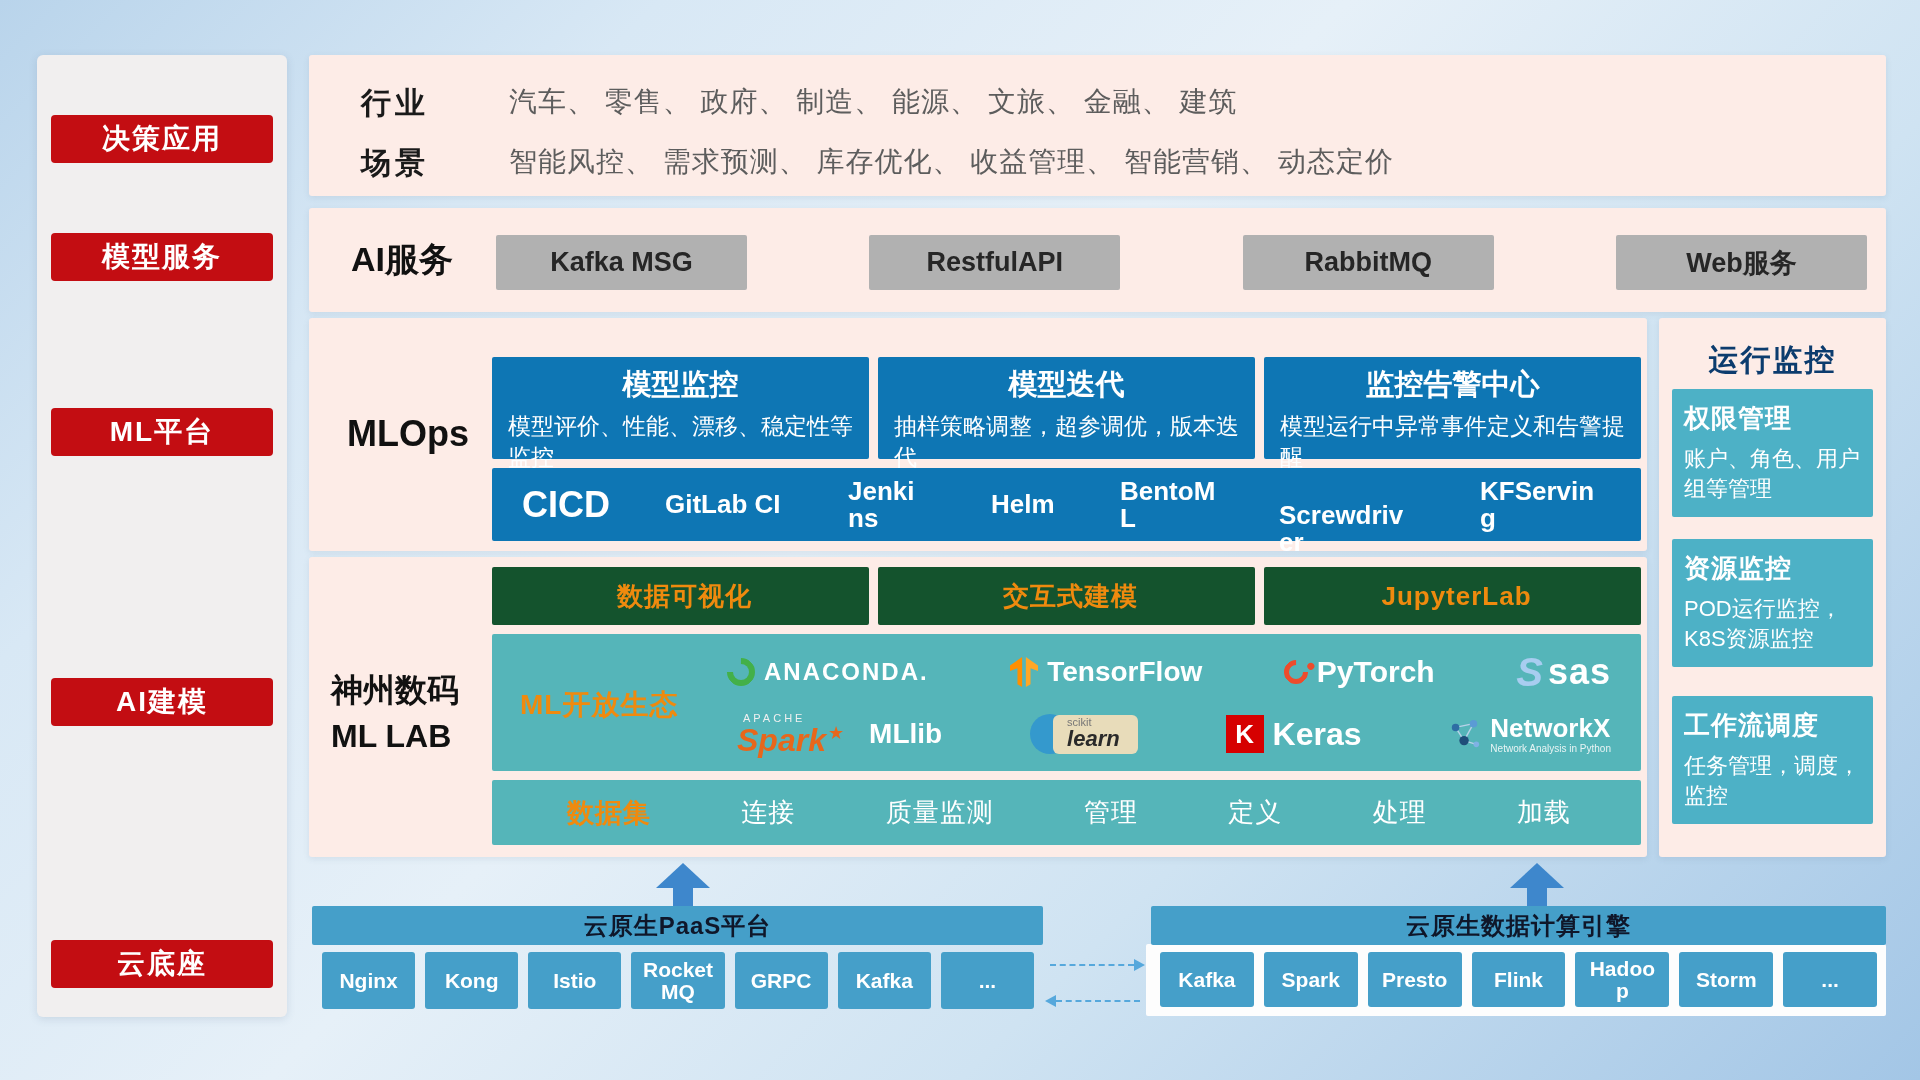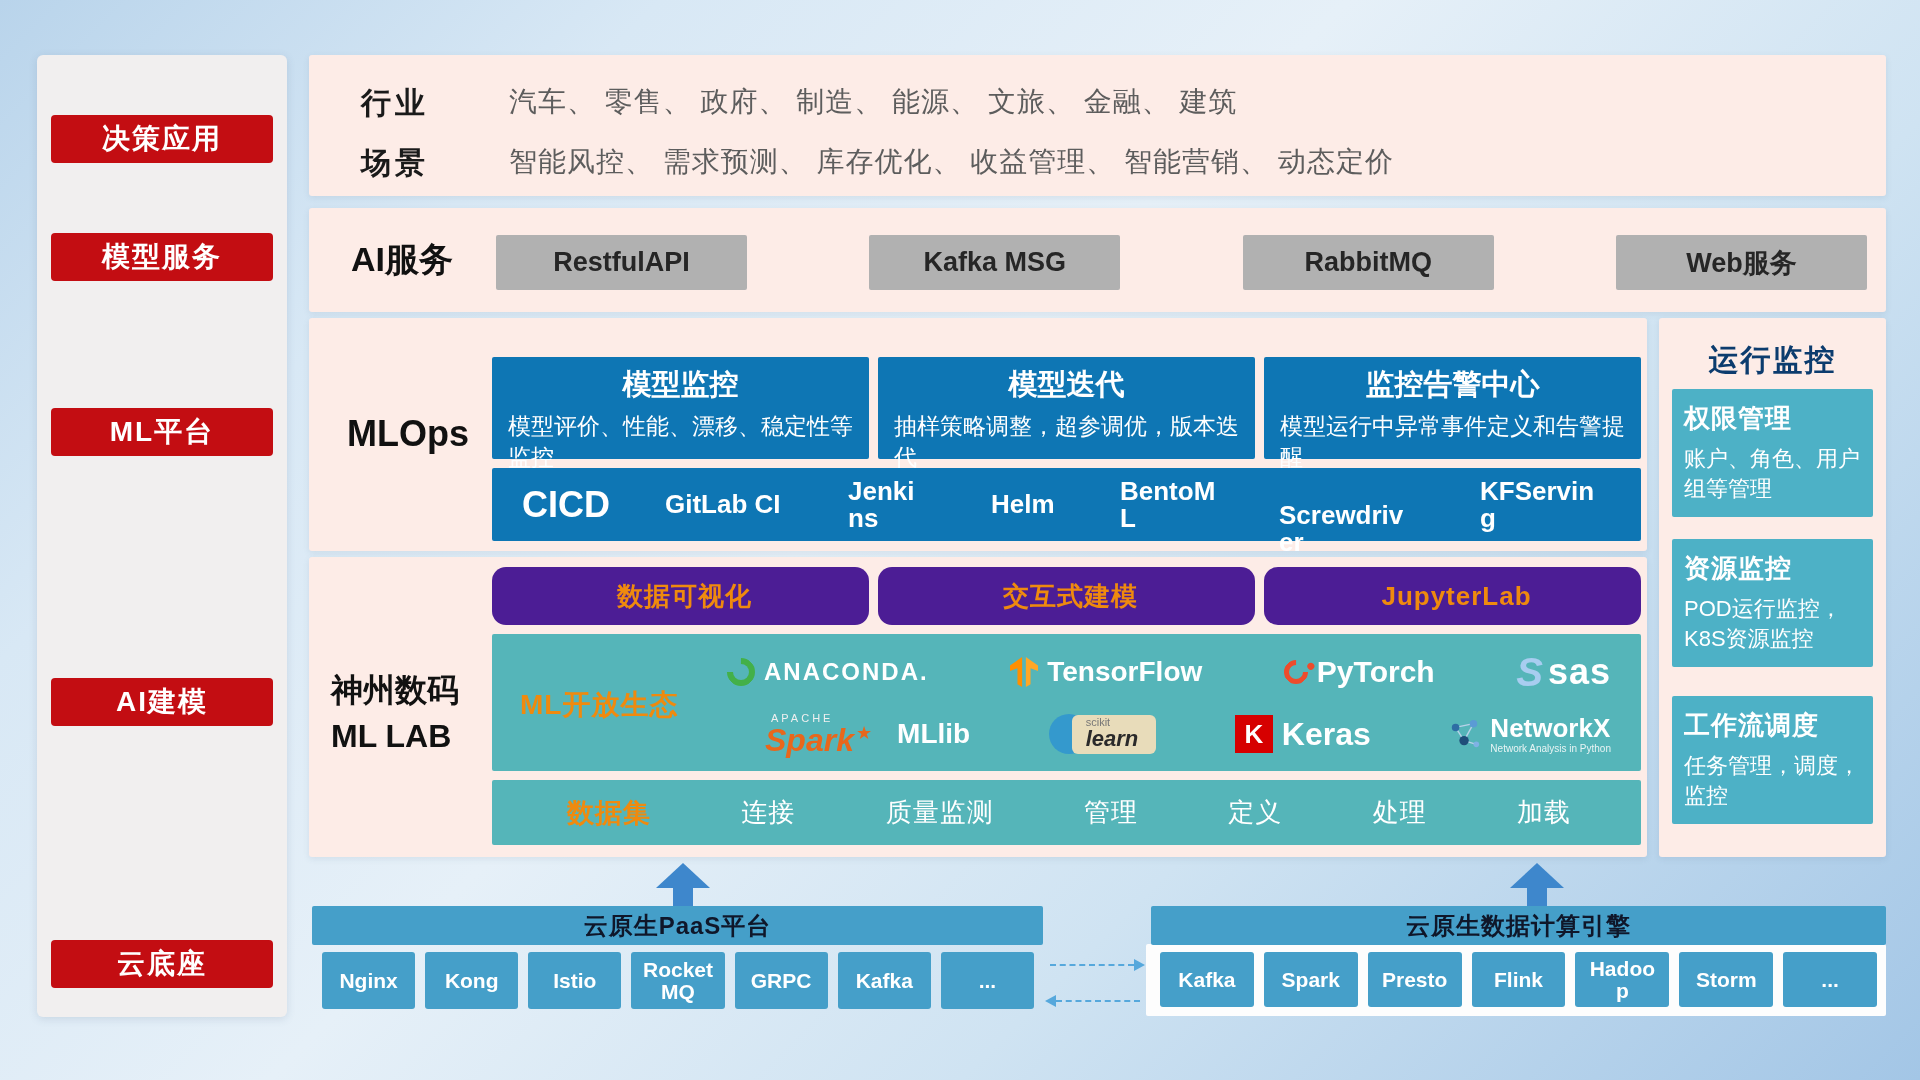--- a/index.html
+++ b/index.html
@@ -42,41 +42,41 @@
   .cicd-bar { position:absolute; left:183px; top:150px; width:1149px; height:73px; background:#0e76b4;
     border-radius:2px; display:flex; align-items:center; color:#fff; }
   .cicd-label { font-size:36px; font-weight:bold; margin-left:30px; margin-right:55px; }
   .cicd-items { flex:1; display:flex; justify-content:space-between; align-items:center; padding-right:45px; }
   .cicd-item { font-size:26px; font-weight:600; line-height:27px; word-break:break-all; }
   .cw1{width:120px;} .cw2{width:80px;} .cw3{width:66px;} .cw4{width:96px;} .cw5{width:138px;margin-top:48px;} .cw6{width:116px;}
   
   .mllab-label { position:absolute; left:22px; top:110px; width:160px; text-align:left;
     font-size:32px; font-weight:bold; color:#111; line-height:46px; }
   .tool-row { position:absolute; left:183px; top:10px; width:1149px; height:58px; display:flex; gap:9px; }
-  .teal-btn { flex:1; background:#4c1d95; color:#ef8a0e; font-size:26px; font-weight:bold;
-    display:flex; align-items:center; justify-content:center; border-radius:14px; letter-spacing:1px;padding-left:8px; }
+  .teal-btn { flex:1; background:#14532d; color:#ef8a0e; font-size:26px; font-weight:bold;
+    display:flex; align-items:center; justify-content:center; border-radius:2px; letter-spacing:1px;padding-left:8px; }
   .eco-box { position:absolute; left:183px; top:77px; width:1149px; height:137px; background:#55b5b9; border-radius:2px; }
   .eco-label { position:absolute; left:28px; top:52px; font-size:28px; font-weight:bold; color:#ef8a0e; letter-spacing:1px; }
   .eco-row { position:absolute; display:flex; align-items:center; justify-content:space-between; }
   .eco-row1 { left:235px; right:30px; top:12px; height:52px; }
   .eco-row2 { left:245px; right:30px; top:70px; height:60px; }
   .logo { display:flex; align-items:center; gap:9px; }
   .logo-text { color:#fff; font-weight:bold; }
   .ana-ring { width:28px; height:28px; border:6px solid #43b049; border-radius:50%;
     border-left-color:transparent; transform:rotate(45deg); display:inline-block; }
   .ana-text { font-size:24px; letter-spacing:2px; }
   .tf-text { font-size:28px; }
   .pt-ring { width:24px; height:24px; border:5px solid #ee4c2c; border-radius:50%;
     border-top-color:transparent; transform:rotate(45deg); position:relative; display:inline-block; }
   .pt-ring::after { content:""; position:absolute; width:7px; height:7px; background:#ee4c2c;
     border-radius:50%; top:-11px; right:-3px; }
   .pt-text { font-size:30px; font-weight:600; }
   .sas-swirl { color:#a8cdf0; font-size:40px; font-weight:bold; font-style:italic; margin-right:-4px; }
   .sas-text { font-size:36px; letter-spacing:1px; }
-  .spark-stack { display:flex; flex-direction:column; line-height:1;margin-left:28px; }
+  .spark-stack { display:flex; flex-direction:column; line-height:1; }
   .apache-small { color:#f0f0f0; font-size:11px; letter-spacing:3px; margin-left:6px; }
   .spark-line { display:flex; align-items:flex-start; }
   .spark-text { color:#e8671b; font-size:32px; font-weight:bold; font-style:italic; }
   .spark-star { color:#e8671b; font-size:18px; margin-left:2px; }
   .mllib-text { color:#fff; font-size:28px; font-weight:bold; margin-left:16px; }
   .scikit-circle { width:40px; height:40px; background:#3499cd; border-radius:50%; display:inline-block; margin-right:-26px; }
   .scikit-box { background:#e8dcba; border-radius:6px; padding:2px 18px 4px 14px; display:flex; flex-direction:column; line-height:1; }
   .scikit-small { color:#777; font-size:11px; }
   .learn-text { color:#2a2a2a; font-size:22px; font-weight:bold; font-style:italic; }
   .keras-badge { width:38px; height:38px; background:#d60000; color:#fff; font-weight:bold; font-size:26px;
@@ -135,22 +135,22 @@
   <div class="band band-industry">
     <div class="ind-label r1">行业</div>
     <div class="ind-text  r1">汽车、 零售、 政府、 制造、 能源、 文旅、 金融、 建筑</div>
     <div class="ind-label r2">场景</div>
     <div class="ind-text  r2">智能风控、 需求预测、 库存优化、 收益管理、 智能营销、 动态定价</div>
   </div>
 
   <div class="band band-ai">
     <div class="ai-label">AI服务</div>
     <div class="ai-buttons">
+      <div class="gray-btn">Kafka MSG</div>
       <div class="gray-btn">RestfulAPI</div>
-      <div class="gray-btn">Kafka MSG</div>
       <div class="gray-btn">RabbitMQ</div>
       <div class="gray-btn">Web服务</div>
     </div>
   </div>
 
   <div class="band band-mlops">
     <div class="mlops-label">MLOps</div>
     <div class="mlops-cards">
       <div class="blue-card">
         <div class="bc-title">模型监控</div>

